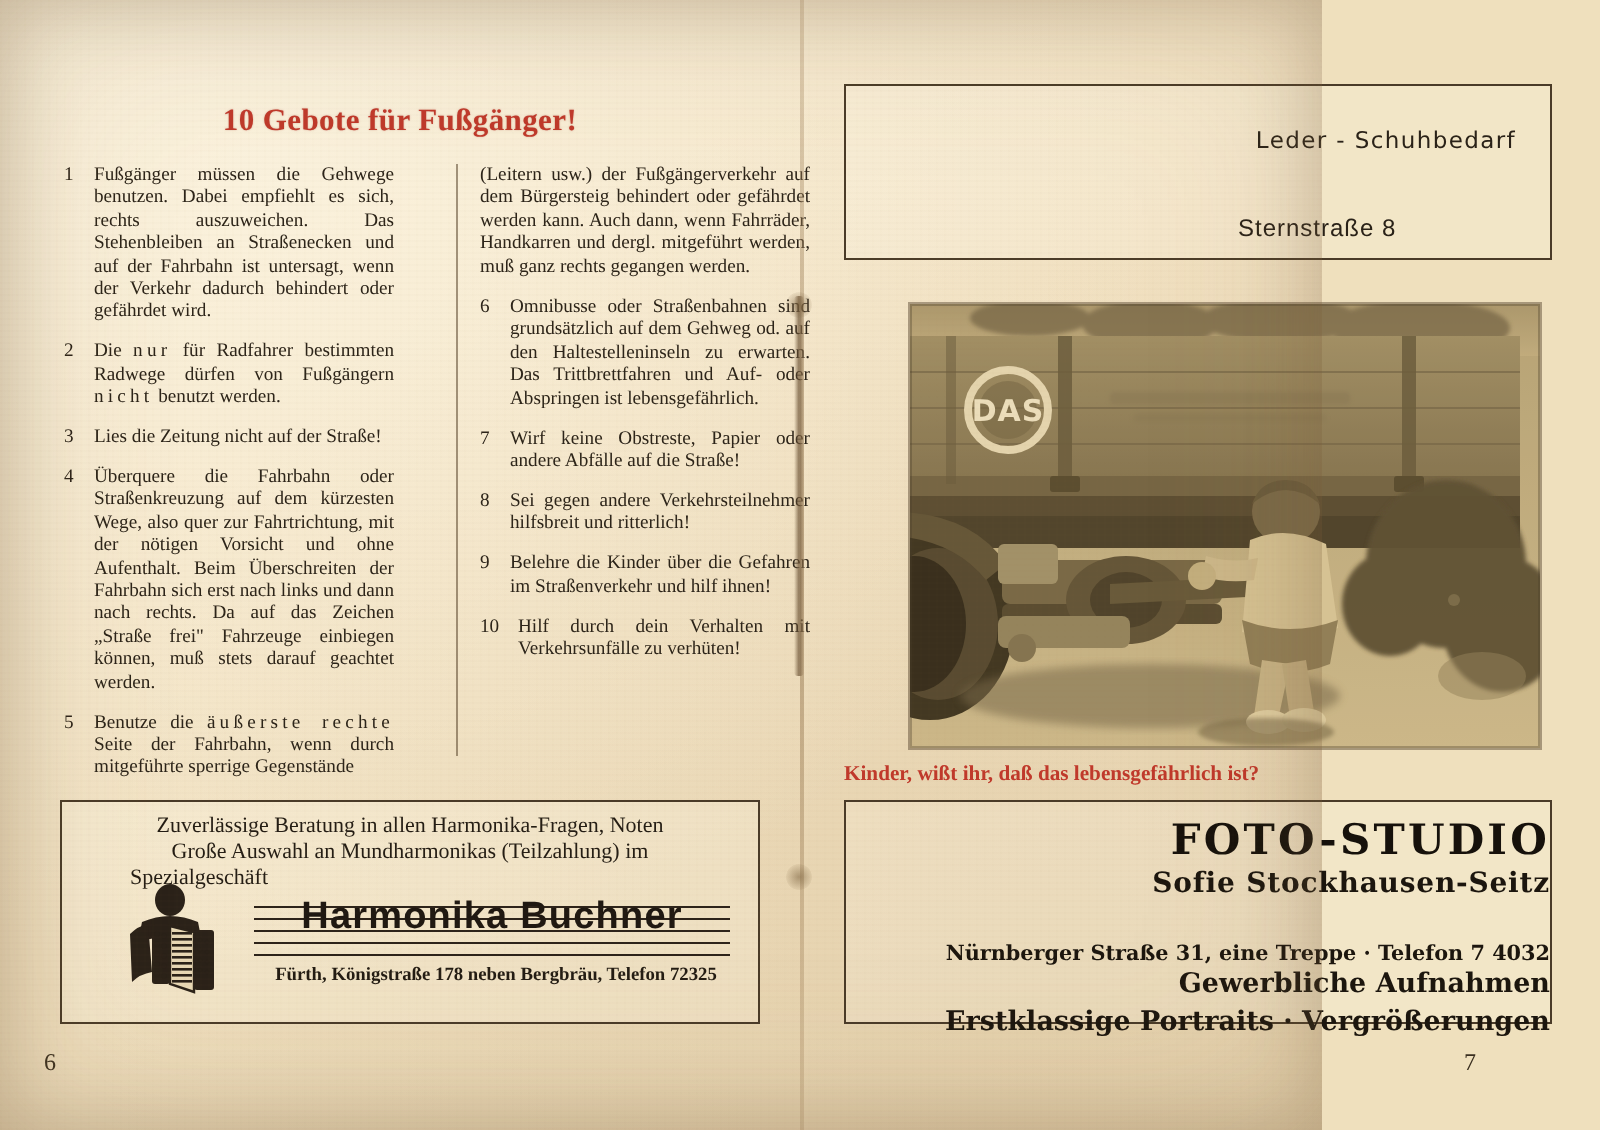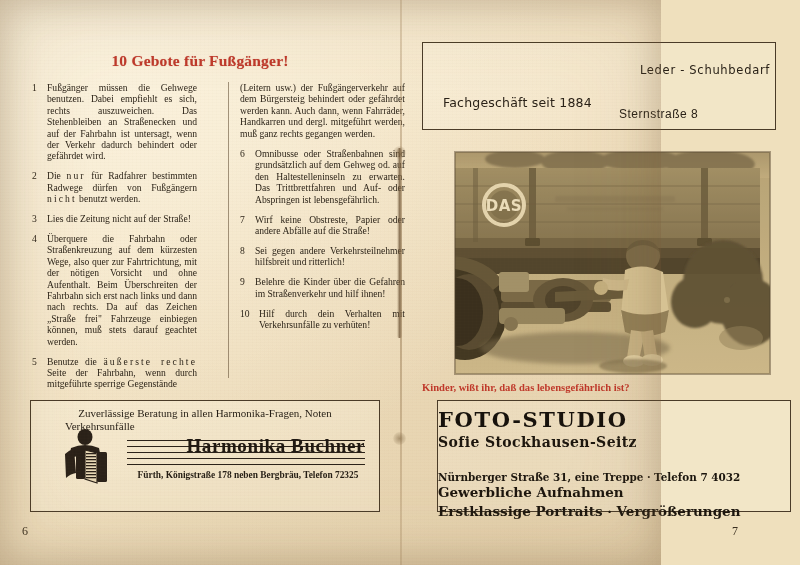--- a/index.html
+++ b/index.html
@@ -61,50 +61,50 @@
     border:1.6px solid #4a3b28;background:rgba(255,250,235,.25);}
   .harm-l1,.harm-l2,.harm-l3{text-align:center;color:#241d14;}
   .harm-l1{font-size:11px;margin-top:6px;}
   .harm-l2{font-size:11px;margin-top:1px;}
   .harm-l3{font-size:11px;margin-top:1px;margin-left:34px;text-align:left;}
   .harm-body{position:relative;height:52px;}
   .accordion{position:absolute;left:24px;top:-4px;width:66px;height:60px;}
   .logo-wrap{position:absolute;left:96px;top:4px;width:240px;}
   .staff{position:relative;height:30px;}
   .staff i{position:absolute;left:0;width:238px;height:1.3px;background:#2b2219;display:block;}
-  .logoname{position:absolute;left:0;top:-1px;width:238px;text-align:right;
-    font-family:Liberation Serif, serif;font-weight:bold;font-size:19px;color:#1f1811;
+  .logoname{position:absolute;left:0;top:-1px;width:238px;text-align:center;
+    font-family:Liberation Sans, sans-serif;font-weight:bold;font-size:19px;color:#1f1811;
     letter-spacing:.6px;white-space:nowrap;}
   .harm-addr{position:absolute;left:96px;top:38px;width:242px;text-align:center;
     font-size:9.4px;font-weight:bold;color:#241d14;}
   .pagenum{position:absolute;font-size:12px;color:#3a2f20;}
 
   
   .ad-leder{position:absolute;left:22px;top:42px;width:352px;height:86px;
     border:1.6px solid #4a3b28;background:rgba(255,250,235,.22);}
   .leder-name{position:absolute;left:18px;top:18px;font-family:"DejaVu Sans",sans-serif;
     font-weight:bold;font-size:21px;color:#1b150e;letter-spacing:-.3px;}
   .leder-sub{position:absolute;left:20px;top:52px;font-size:12.5px;color:#2a2218;
     font-family:"DejaVu Sans",sans-serif;letter-spacing:.2px;}
-  .leder-r1{position:absolute;left:208px;top:20px;width:148px;text-align:center;
+  .leder-r1{position:absolute;left:196px;top:20px;width:148px;text-align:center;
     font-size:11.5px;color:#2a2218;letter-spacing:.7px;font-family:"DejaVu Sans",sans-serif;}
   .leder-r2{position:absolute;left:196px;top:44px;width:148px;text-align:center;
     font-size:13.5px;color:#1b150e;letter-spacing:3.2px;font-family:"DejaVu Sans",sans-serif;}
   .leder-r3{position:absolute;left:196px;top:64px;width:148px;text-align:left;
     font-size:12px;color:#2a2218;letter-spacing:.5px;font-family:Liberation Sans, sans-serif;}
 
   .photo{position:absolute;left:55px;top:152px;width:315px;height:222px;
     background:linear-gradient(165deg,#b9a67e,#9c8a64);overflow:hidden;
     box-shadow:0 0 0 1px rgba(80,62,40,.45);}
   .photo svg{display:block;}
   .caption{position:absolute;left:22px;top:382px;width:352px;text-align:left;
     color:#c0392b;font-weight:bold;font-size:10.6px;}
 
-  .ad-foto{position:absolute;left:37px;top:400px;width:352px;height:110px;
-    border:1.6px solid #4a3b28;background:rgba(255,250,235,.22);text-align:left;}
+  .ad-foto{position:absolute;left:22px;top:400px;width:352px;height:110px;
+    border:1.6px solid #4a3b28;background:rgba(255,250,235,.22);text-align:right;}
   .foto-title{font-family:"DejaVu Serif",serif;font-weight:bold;font-size:21px;
     color:#16110b;letter-spacing:1.6px;margin-top:6px;}
   .frak{font-family:"DejaVu Serif",serif;color:#1c160e;}
   .foto-name{font-size:14px;margin-top:2px;letter-spacing:.4px;font-weight:bold;}
   .foto-addr{font-size:10.4px;margin-top:21px;font-weight:bold;}
   .foto-l1{font-size:13.5px;margin-top:3px;font-weight:bold;}
   .foto-l2{font-size:13.5px;margin-top:1px;font-weight:bold;}
 </style>
 </head>
 <body>
@@ -166,21 +166,22 @@
         </div>
         <div class="item">
           <div class="num wide">10</div>
           <div class="txt">Hilf durch dein Verhalten mit Verkehrsunfälle zu verhüten!</div>
         </div>
       </div>
     </div>
 
     <div class="ad-harm">
       <div class="harm-l1">Zuverlässige Beratung in allen Harmonika-Fragen, Noten</div>
-      <div class="harm-l3">Verkehrsunfälle</div>
+      <div class="harm-l2">Große Auswahl an Mundharmonikas (Teilzahlung) im</div>
+      <div class="harm-l3">Spezialgeschäft</div>
 
       <div class="harm-body">
         <div class="accordion">
           <svg viewBox="0 0 66 60" width="66" height="60">
             <g fill="#2b2219">
               <ellipse cx="30" cy="9" rx="7.5" ry="8"></ellipse>
               <path d="M16 20 q14 -6 28 0 l2 10 q-16 -5 -32 0 z"></path>
               <path d="M10 26 q4 -4 9 -5 l2 24 q-6 1 -10 5 z"></path>
               <rect x="21" y="21" width="9" height="30" rx="1.5"></rect>
               <rect x="42" y="24" width="10" height="30" rx="1.5"></rect>
@@ -233,21 +234,20 @@
         <div class="harm-addr">Fürth, Königstraße 178 neben Bergbräu, Telefon 72325</div>
       </div>
     </div>
 
     <div class="pagenum" style="left:22px;top:524px;">6</div>
   </div>
 
   <div class="leaf right">
 
     <div class="ad-leder">
-      <div class="leder-sub">Fachgeschäft seit 1884</div>
       <div class="leder-r1">Leder - Schuhbedarf</div>
       <div class="leder-r3">Sternstraße 8</div>
     </div>
 
     <div class="photo">
       <svg viewBox="0 0 315 222" width="315" height="222">
         <defs>
           <linearGradient id="sky" x1="0" y1="0" x2="0" y2="1">
             <stop offset="0" stop-color="#a8966f"></stop>
               <stop offset="1" stop-color="#c0ad82"></stop>

